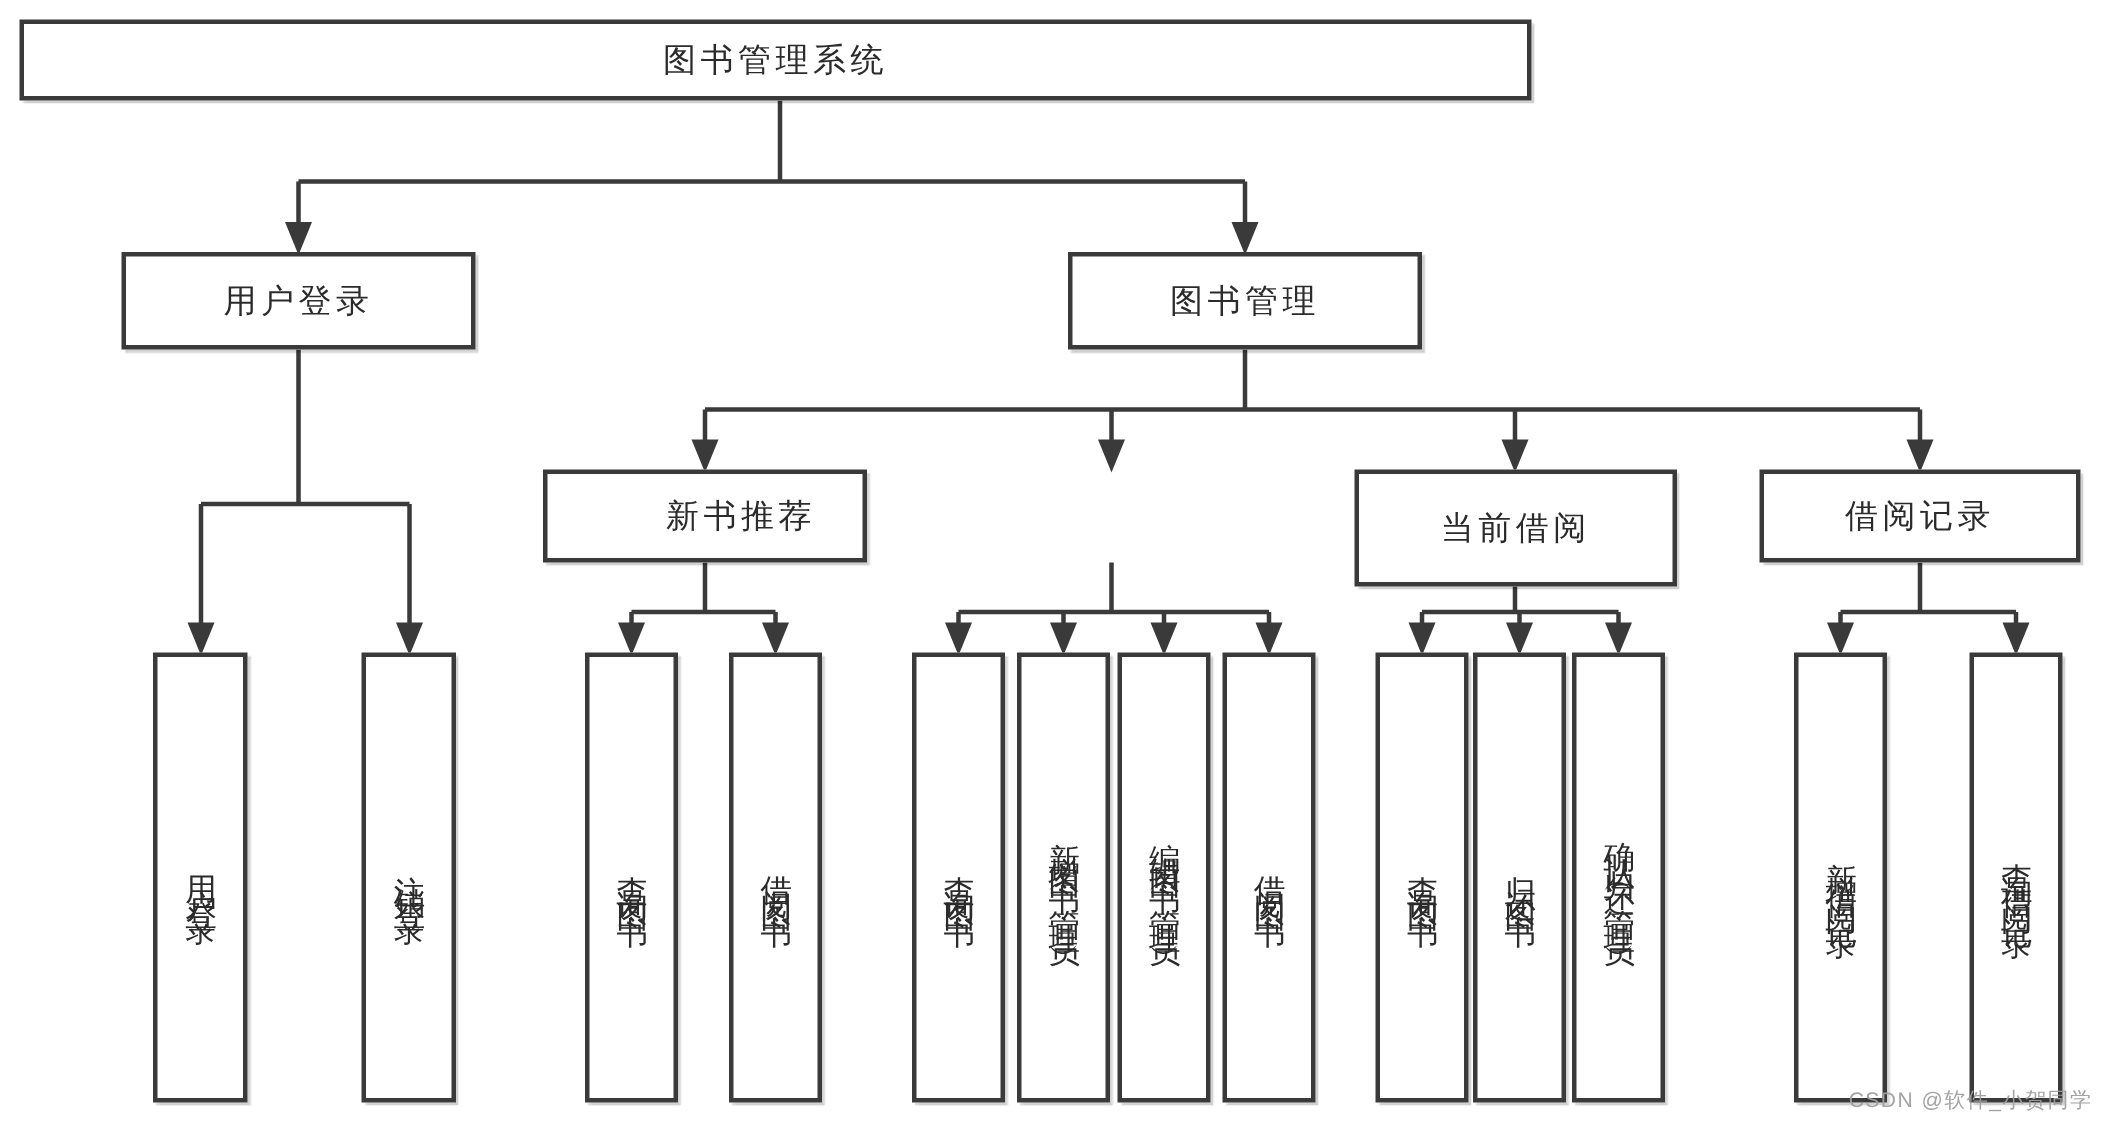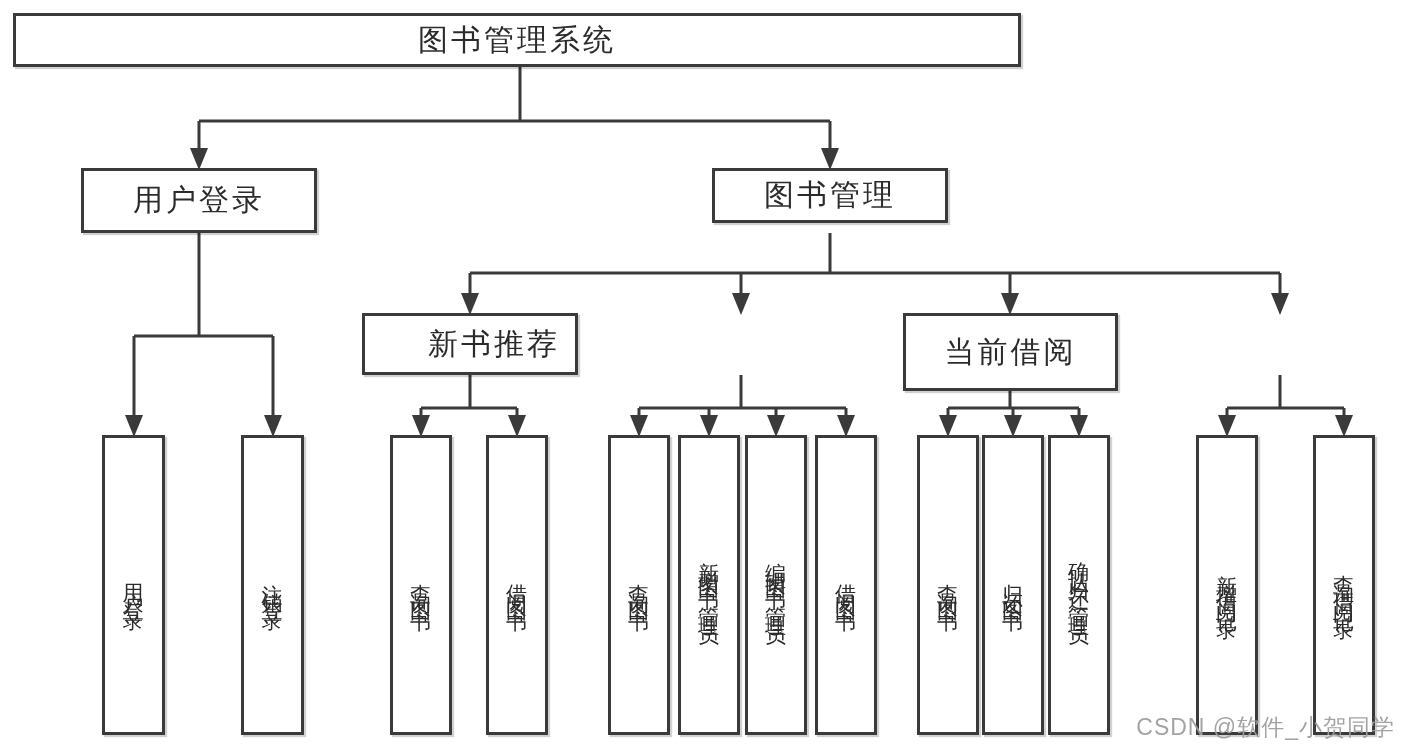--- a/index.html
+++ b/index.html
@@ -22,36 +22,36 @@
     border: 3px solid #3a3a3a;
     background: #ffffff;
     display: flex;
     align-items: center;
     justify-content: center;
     color: #2b2b2b;
     box-shadow: 2px 2px 1px rgba(0,0,0,0.18);
     z-index: 2;
   }
   .hbox {
-    font-size: 30px;
+    font-size: 22px;
     letter-spacing: 3px;
     white-space: nowrap;
   }
   .leaf {
     writing-mode: vertical-lr;
     text-orientation: mixed;
     font-size: 21px;
     letter-spacing: 9px;
     line-height: 1;
   }
   .watermark {
     position: absolute;
     right: 10px;
     bottom: 4px;
-    font-size: 23px;
+    font-size: 14px;
     color: rgba(158,158,158,0.95);
     letter-spacing: 1px;
     z-index: 5;
     white-space: nowrap;
     margin-left: 44px;
   }
 </style>
 </head>
 <body>
 
@@ -96,24 +96,25 @@
       <polygon points="1004,415 1022,415 1013,437"></polygon>
       <polygon points="1070,415 1088,415 1079,437"></polygon>
       <polygon points="1218,415 1236,415 1227,437"></polygon>
       <polygon points="1335,415 1353,415 1344,437"></polygon>
     </g>
   </svg>
 
   <div class="box hbox" style="left:13px; top:13px; width:1008px; height:54px;">图书管理系统</div>
 
   <div class="box hbox" style="left:81px; top:168px; width:236px; height:65px;">用户登录</div>
-  <div class="box hbox" style="left:712px; top:168px; width:236px; height:55px;">图书管理</div>
+  <div class="box hbox" style="left:712px; top:168px; width:236px; height:65px;">图书管理</div>
 
   <div class="box hbox" style="left:362px; top:313px; width:216px; height:62px;padding-left:48px;">新书推荐</div>
   <div class="box hbox" style="left:903px; top:313px; width:215px; height:78px;">当前借阅</div>
+  <div class="box hbox" style="left:1173px; top:313px; width:214px; height:62px;">借阅记录</div>
 
   <div class="box leaf" style="left:102px; top:435px; width:63px; height:300px;">用户登录</div>
   <div class="box leaf" style="left:241px; top:435px; width:63px; height:300px;">注销登录</div>
 
   <div class="box leaf" style="left:390px; top:435px; width:62px; height:300px;">查询图书</div>
   <div class="box leaf" style="left:486px; top:435px; width:62px; height:300px;">借阅图书</div>
 
   <div class="box leaf" style="left:608px; top:435px; width:62px; height:300px;">查询图书</div>
   <div class="box leaf" style="left:678px; top:435px; width:62px; height:300px;">新增图书（管理员）</div>
   <div class="box leaf" style="left:745px; top:435px; width:62px; height:300px;">编辑图书（管理员）</div>

